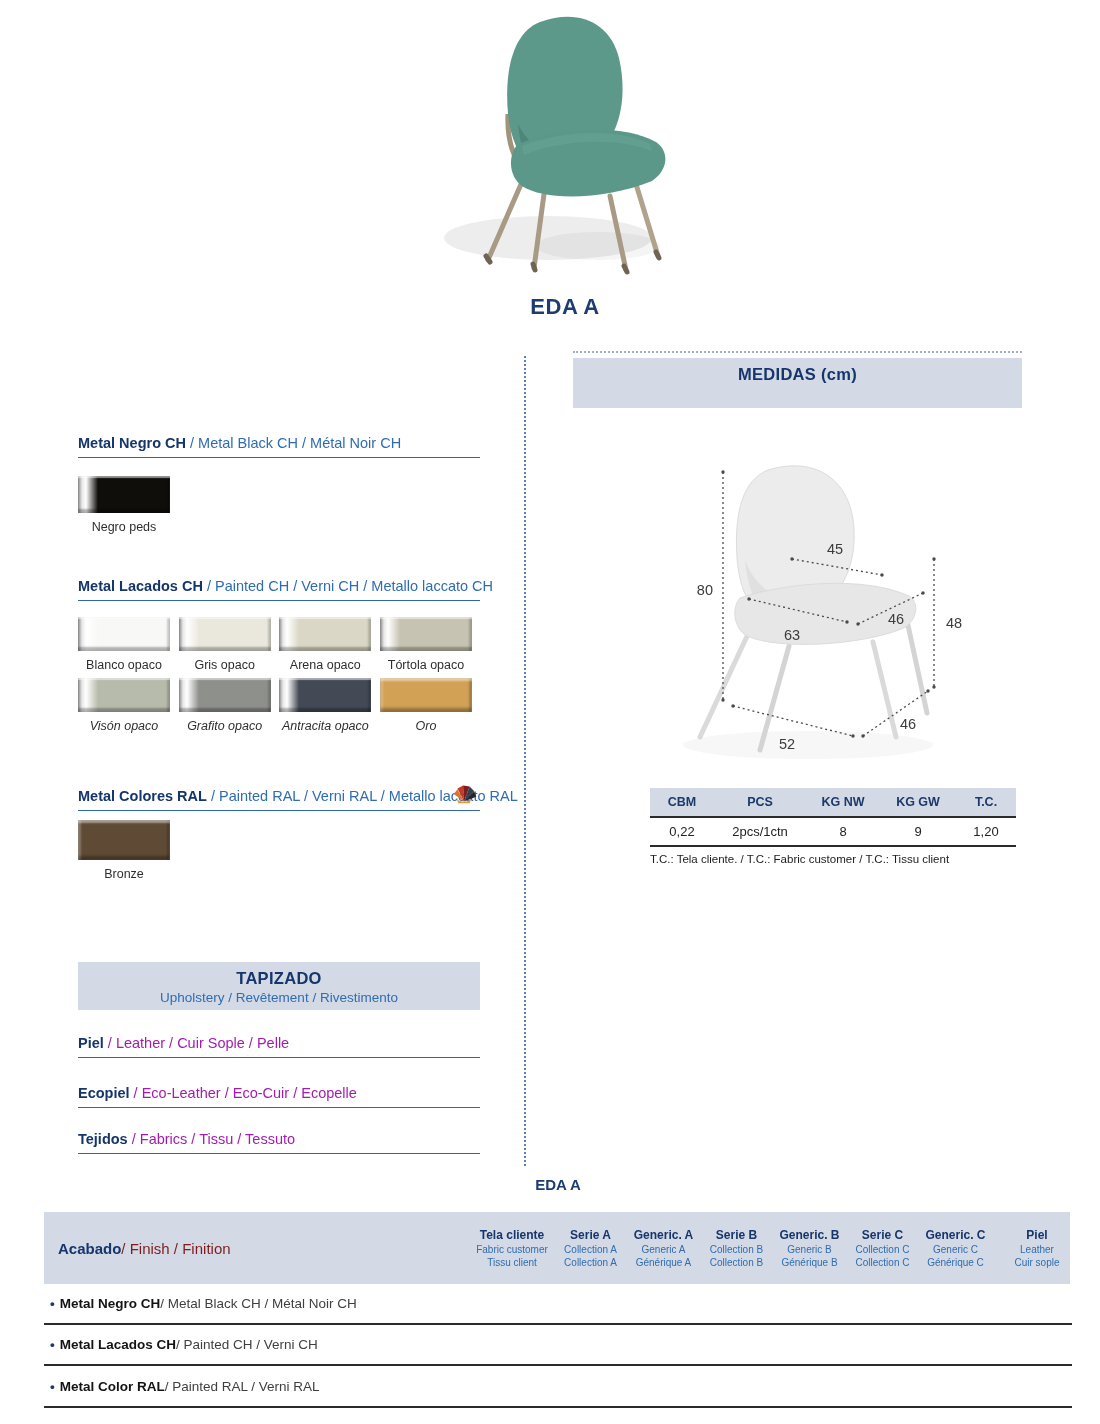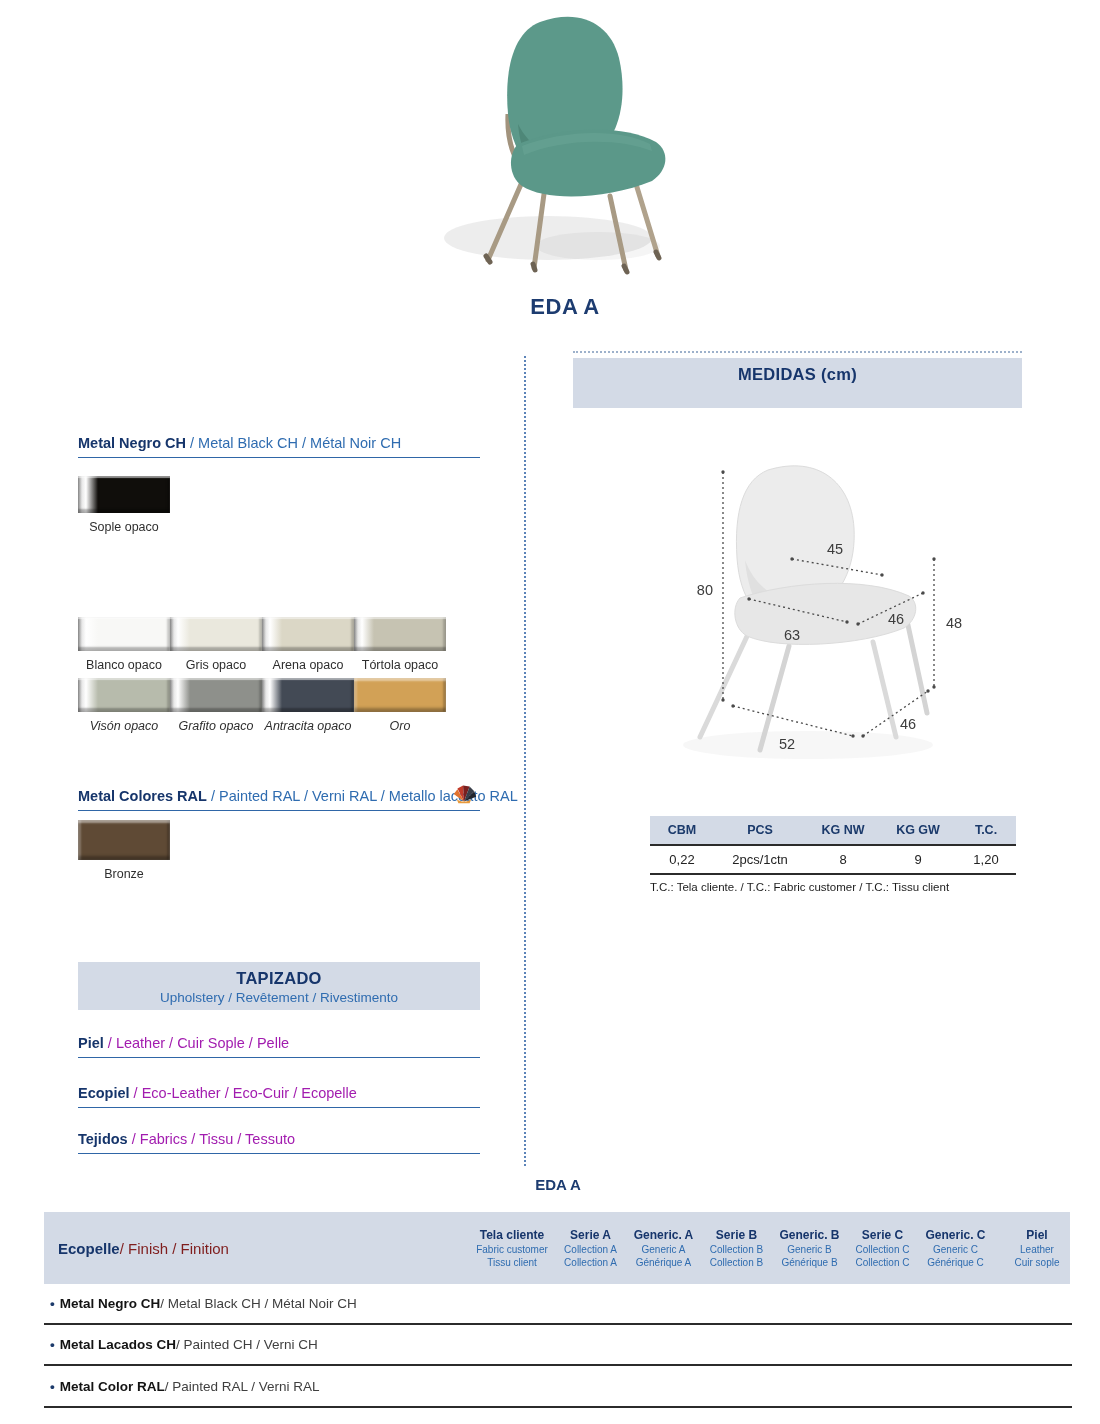--- a/index.html
+++ b/index.html
@@ -27,21 +27,21 @@
   #top-title{position:absolute;left:465px;top:294px;width:200px;text-align:center;
              font-size:22px;font-weight:bold;color:#1d3c70;letter-spacing:.5px;}
 
   
   #left-col{position:absolute;left:78px;top:358px;width:402px;height:810px;}
   #lc-band{top:0;height:44px;}
   #g1-head{top:77px;}
   #g1-cell{position:absolute;left:0;top:118px;}
   #g1-cell .swatch{height:37px;}
   #g2-head{top:220px;}
-  .swrow{position:absolute;left:0;right:8px;display:flex;}
+  .swrow{position:absolute;left:0;right:8px;display:flex;justify-content:space-between;}
   #g2-row1{top:259px;}
   #g2-row2{top:320px;font-style:italic;}
   #g3-head{top:430px;}
   #ral-icon{position:absolute;right:2px;top:-6px;}
   #g3-cell{position:absolute;left:0;top:462px;}
   #g3-cell .swatch{height:40px;}
   #tap-band{top:604px;height:42px;}
   .tap-item{position:absolute;left:0;right:0;border-bottom:1.5px solid #2f66a7;padding-bottom:5px;
             font-size:14.5px;line-height:17px;white-space:nowrap;}
   .tap-item .b{font-weight:bold;color:#16356b;}
@@ -50,21 +50,21 @@
 
   
   #v-divider{position:absolute;left:524px;top:356px;height:810px;width:0;
              border-left:2px dotted #5b83b8;}
 
   
   #right-col{position:absolute;left:573px;top:358px;width:449px;height:600px;}
   #rc-dotted{position:absolute;left:0;right:0;top:-7px;border-top:2px dotted #9db1cb;}
   #rc-band{top:0;height:44px;}
   #dim-svg{position:absolute;left:0;top:92px;}
-  #m-table{position:absolute;left:77px;top:430px;width:366px;font-size:12.5px;margin-top:28px;}
+  #m-table{position:absolute;left:77px;top:430px;width:366px;font-size:12.5px;}
   .mt-row{display:flex;align-items:center;}
   #mt-head{background:#d3dae6;height:28px;border-bottom:2px solid #2b2b2b;}
   #mt-head .mc{font-weight:bold;color:#1b3a6b;}
   #mt-vals{height:27px;border-bottom:2px solid #2b2b2b;}
   #mt-vals .mc{color:#222;font-size:13px;}
   .mc{text-align:center;}
   .mc0{width:64px;}.mc1{width:92px;}.mc2{width:74px;}.mc3{width:76px;}.mc4{width:60px;}
   #m-footnote{margin-top:6px;font-size:11.5px;color:#1c1c1c;}
 
   
@@ -113,23 +113,26 @@
 
   <div id="top-title">EDA A</div>
 
   <div id="left-col">
 
     <div class="ghead" id="g1-head">
       <span class="b">Metal Negro CH</span><span class="r"> / Metal Black CH / Métal Noir CH</span>
     </div>
     <div class="cell" id="g1-cell">
       <div class="swatch" style="--c: #100e0b;"></div>
-      <div class="slabel">Sople opaco</div>
-    </div>
-
+      <div class="slabel">Negro peds</div>
+    </div>
+
+    <div class="ghead" id="g2-head">
+      <span class="b">Metal Lacados CH</span><span class="r"> / Painted CH / Verni CH / Metallo laccato CH</span>
+    </div>
     <div class="swrow" id="g2-row1">
       <div class="cell">
         <div class="swatch" style="--c: #f8f8f6;"></div>
         <div class="slabel">Blanco opaco</div>
       </div>
       <div class="cell">
         <div class="swatch" style="--c: #eae8dd;"></div>
         <div class="slabel">Gris opaco</div>
       </div>
       <div class="cell">
@@ -266,21 +269,21 @@
         <div class="mc mc4">1,20</div>
       </div>
       <div id="m-footnote">T.C.: Tela cliente. / T.C.: Fabric customer / T.C.: Tissu client</div>
     </div>
   </div>
 
   <div id="bottom-title">EDA A</div>
 
   <div id="bt-band">
     <div id="bt-left">
-      <span class="b">Ecopelle</span>
+      <span class="b">Acabado</span>
         <span class="r"> / Finish / Finition</span>
     </div>
     <div id="bt-cols">
       <div class="bt-col btc0">
         <div class="l1">Tela cliente</div>
         <div class="l2">Fabric customer</div>
         <div class="l3">Tissu client</div>
       </div>
       <div class="bt-col btc1">
         <div class="l1">Serie A</div>

